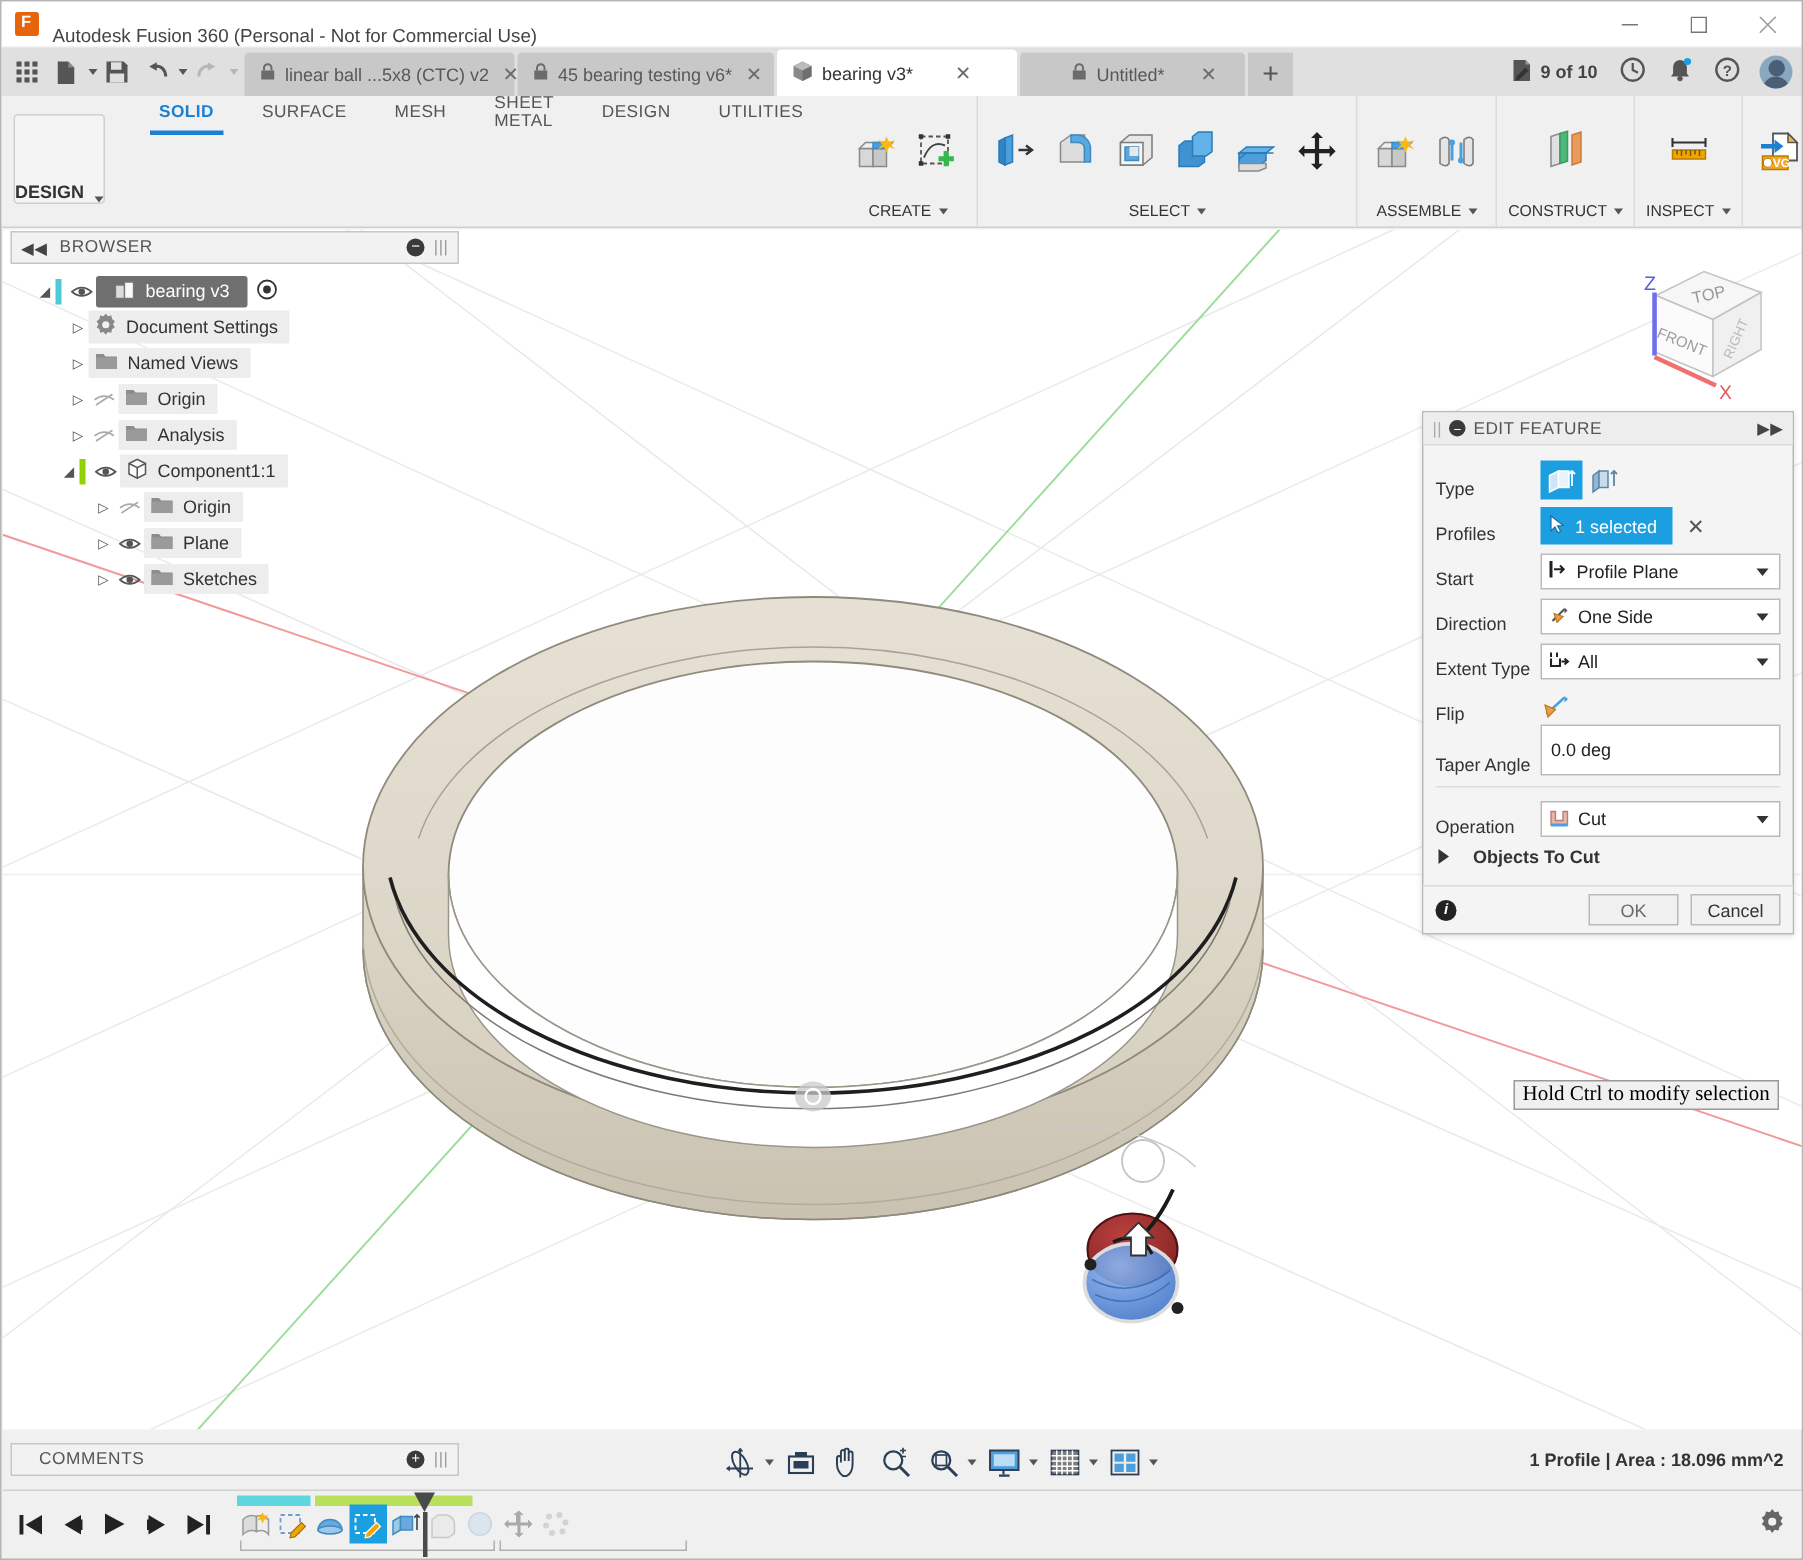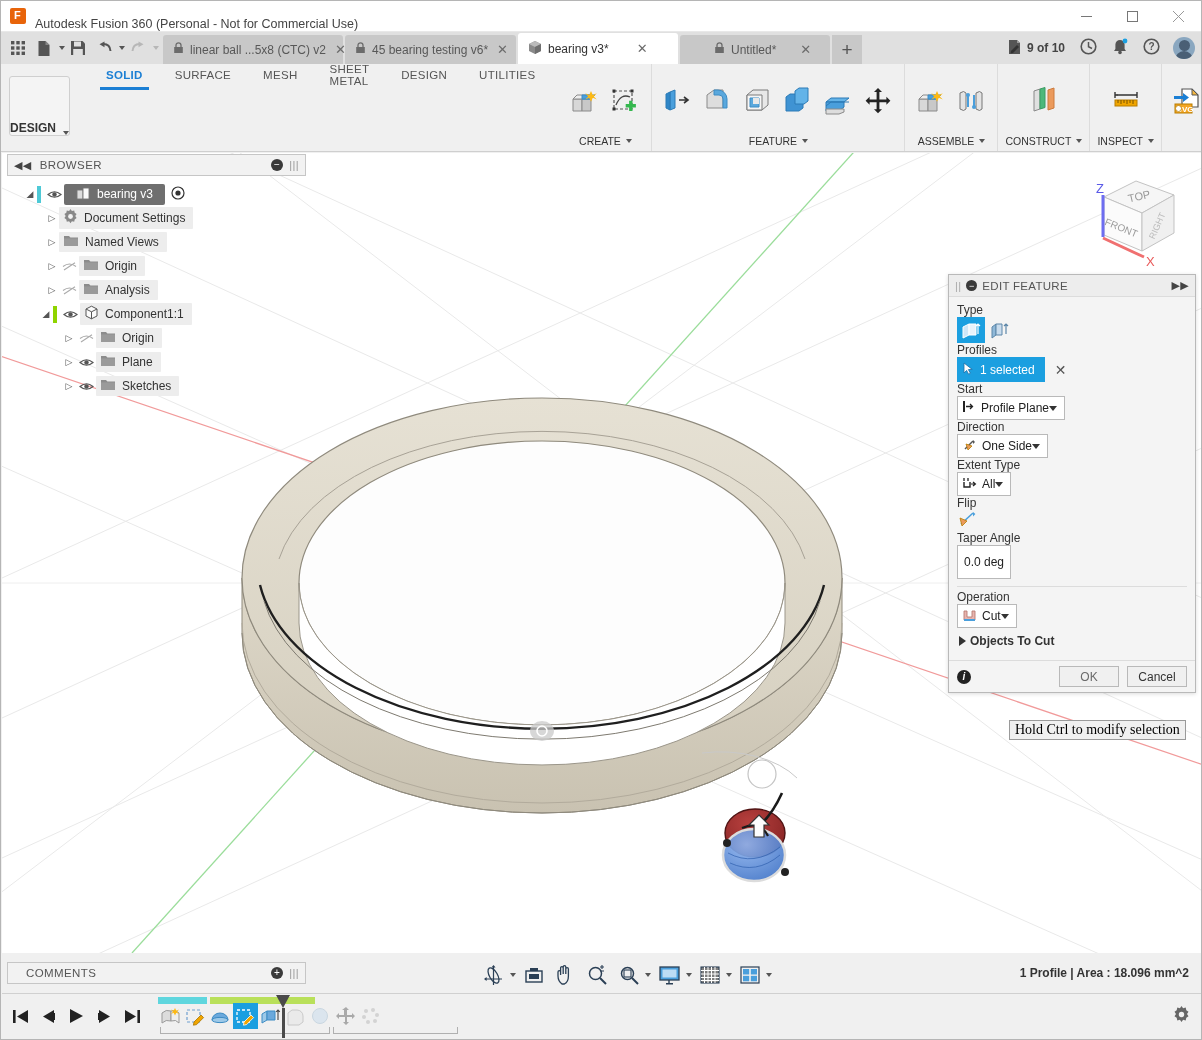--- a/index.html
+++ b/index.html
@@ -77,33 +77,33 @@
   .leftbar { width:4px; height:17px; flex:none; margin-right:3px;}
 
   
   .dlg { position:absolute; left:947px; top:273px; width:248px; background:#f4f4f4; border:1px solid #b9b9b9; z-index:25;
          box-shadow:0 1px 4px rgba(0,0,0,.14); }
   .dlg-hdr { height:22px; background:#ededed; border-bottom:1px solid #dcdcdc; display:flex; align-items:center; padding:0 6px; font-size:11.5px; color:#555; letter-spacing:.3px;}
   .dlg-hdr .grip2 { color:#aaa; margin-right:5px; font-size:11px;}
   .dlg-hdr .dot { width:11px;height:11px;border-radius:50%;background:#3a3a3a;color:#fff;font-size:9px;display:flex;align-items:center;justify-content:center;margin-right:5px;}
   .dlg-hdr .expand { margin-left:auto; color:#444; font-size:11px;}
   .dlg-body { padding:6px 8px 4px 8px;}
-  .row { display:flex; align-items:flex-start; min-height:30px;flex-direction:column; }
+  .row { display:flex; align-items:flex-end; min-height:30px; }
   .row-lbl { width:70px; font-size:12px; color:#333; flex:none;}
   .row-ctl { flex:1; display:flex; align-items:center;}
   .combo { flex:1; height:24px; background:#fff; border:1px solid #b9b9b9; display:flex; align-items:center; padding:0 4px; font-size:12px; color:#222;}
   .combo .cval { flex:1; margin-left:5px; }
   .combo .cdown { width:0;height:0;border-left:4px solid transparent;border-right:4px solid transparent;border-top:5px solid #333; margin-right:3px;}
   .field { flex:1; height:24px; background:#fff; border:1px solid #b9b9b9; display:flex; align-items:center; padding:16px 6px; font-size:12px; color:#222;}
   .typebtn { width:28px;height:26px; display:flex;align-items:center;justify-content:center; border:1px solid transparent;}
   .typebtn.sel { background:#1b9fe0; }
   .profbtn { height:25px; background:#1b9fe0; color:#fff; font-size:12px; display:flex; align-items:center; padding:0 10px 0 6px; gap:6px;}
   .xbtn { margin-left:10px; color:#555; font-size:14px;}
   .dlg-sep { height:1px; background:#dcdcdc; margin:7px 0 3px 0;}
-  .objrow { display:flex; align-items:center; gap:4px; padding:6px 0 8px 2px; font-size:12px; font-weight:bold; color:#333;}
+  .objrow { display:flex; align-items:center; gap:16px; padding:6px 0 8px 2px; font-size:12px; font-weight:bold; color:#333;}
   .tri { width:0;height:0;border-top:5px solid transparent;border-bottom:5px solid transparent;border-left:7px solid #333;}
   .dlg-foot { border-top:1px solid #dcdcdc; height:32px; display:flex; align-items:center; padding:0 8px; background:#f4f4f4;}
   .infoic { width:14px;height:14px;border-radius:50%;background:#222;color:#fff;font-size:10px;font-weight:bold;display:flex;align-items:center;justify-content:center;font-style:italic;}
   .dbtn { height:21px; min-width:60px; border:1px solid #b9b9b9; background:#f0f0f0; font-size:12px; color:#6a6a6a; display:flex;align-items:center;justify-content:center; margin-left:8px;}
   .dbtn.cancel { color:#333; }
   .dlg-foot .btns { margin-left:auto; display:flex;justify-content:center;}
 
   
   .tooltip { position:absolute; left:1008px; top:719px; background:#f0f0f0; border:1px solid #9a9a9a;
              font-family:"Liberation Serif", serif; font-size:14px; color:#000; padding:1px 5px; z-index:26; white-space:nowrap;}
@@ -384,21 +384,21 @@
                 <path d="M4 24 h18 v3 l-5 2 H4z" fill="#ddd" stroke="#8a8a8a" stroke-width="1"></path>
               </svg>
             </div>
             <div class="ricon">
               <svg width="30" height="30" viewBox="0 0 30 30">
                 <path d="M15 2 l4 4 h-2.6 v7.4 H23.4 V10.8 l4 4 -4 4 v-2.6 h-7 v7 h2.6 l-4 4 -4-4 h2.6 v-7 H6.6 v2.6 l-4-4 4-4 v2.6 h7 V6 H11 z" fill="#222"></path>
               </svg>
             </div>
           </div>
           <div class="rg-label">
-            <span>FEATURE</span>
+            <span>SELECT</span>
             <span class="caret"></span>
           </div>
         </div>
 
         <div class="rgroup">
           <div class="rg-icons">
             <div class="ricon">
               <svg width="32" height="32" viewBox="0 0 32 32">
                 <path d="M4 14 h9 v12 H4z" fill="#d8d8d8" stroke="#8a8a8a" stroke-width="1"></path>
                 <path d="M13 14 h9 v12 h-9z" fill="#c8c8c8" stroke="#8a8a8a" stroke-width="1"></path>

